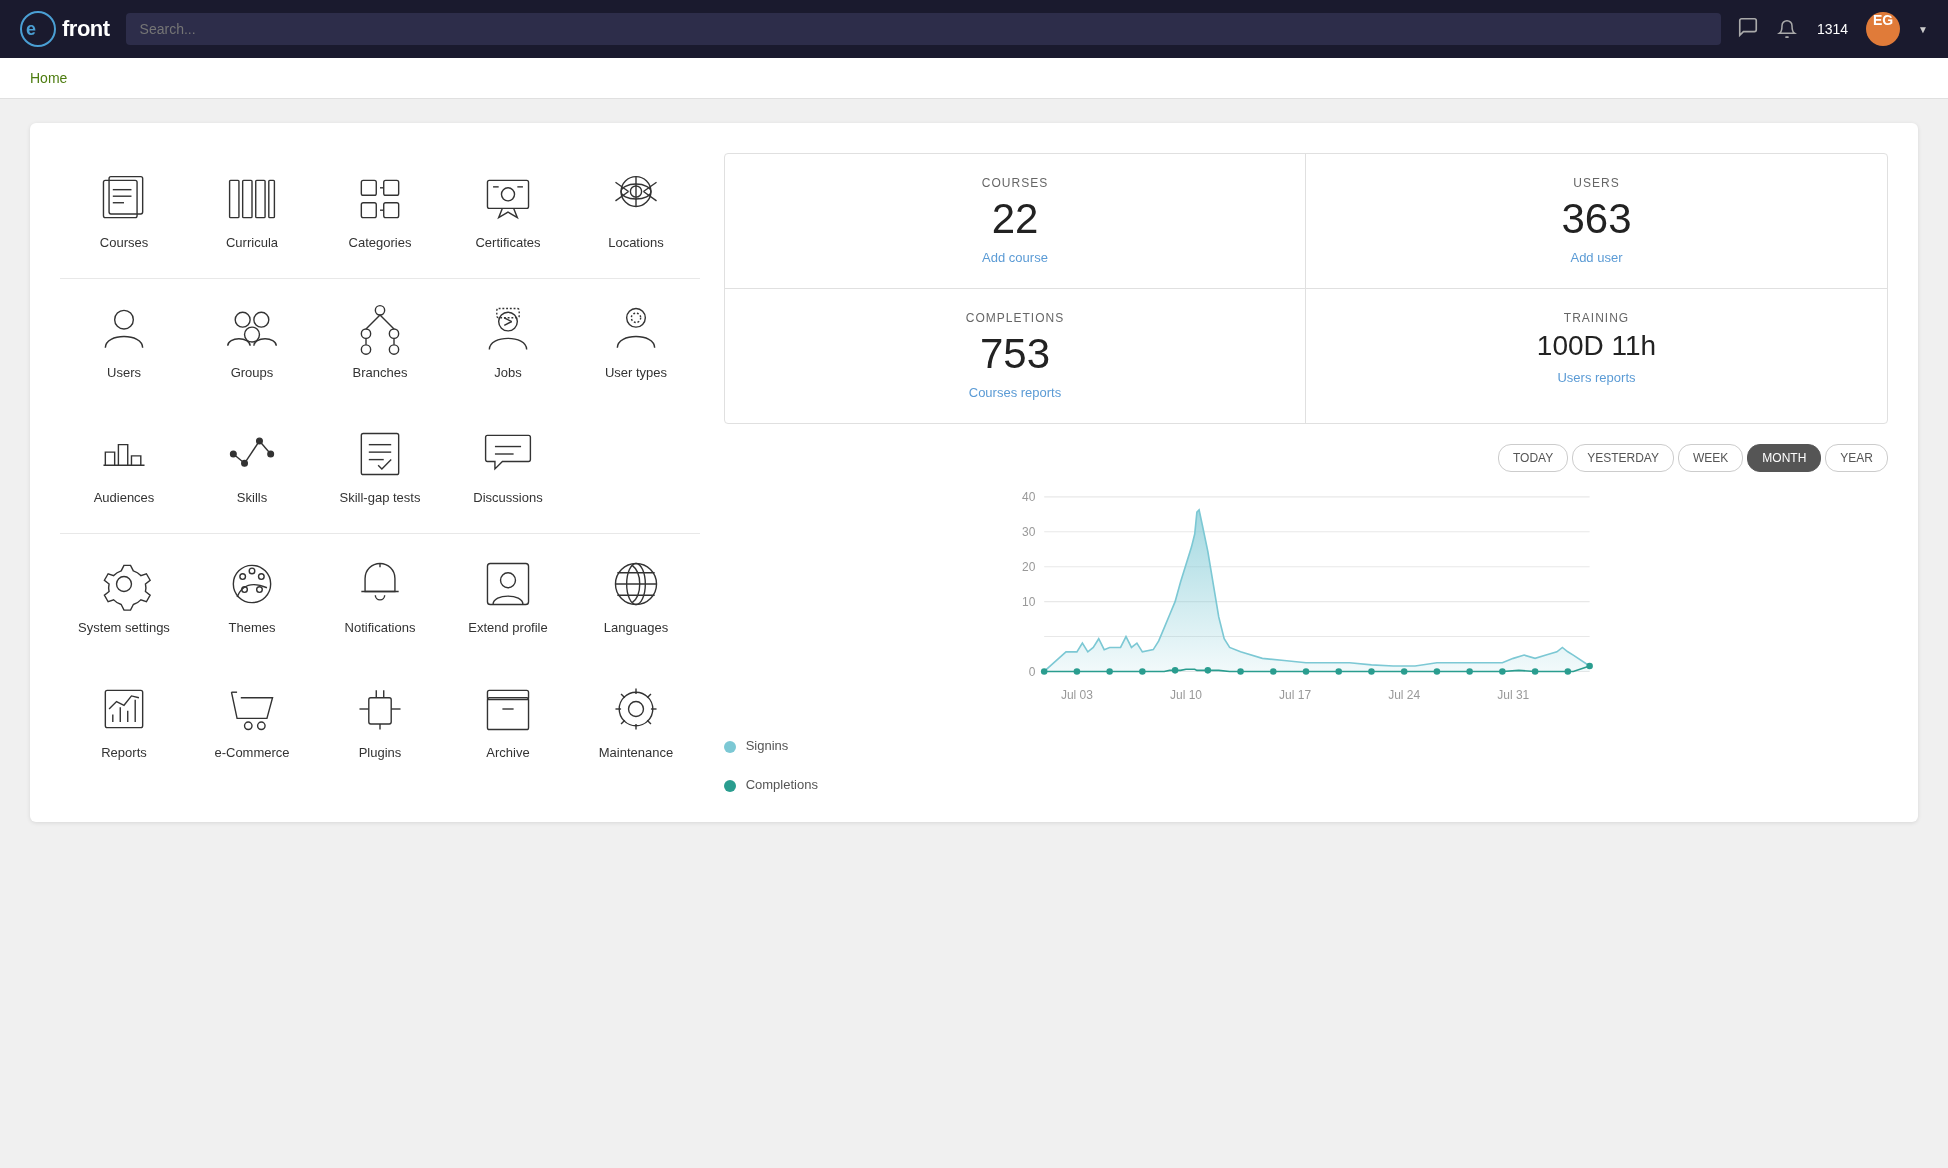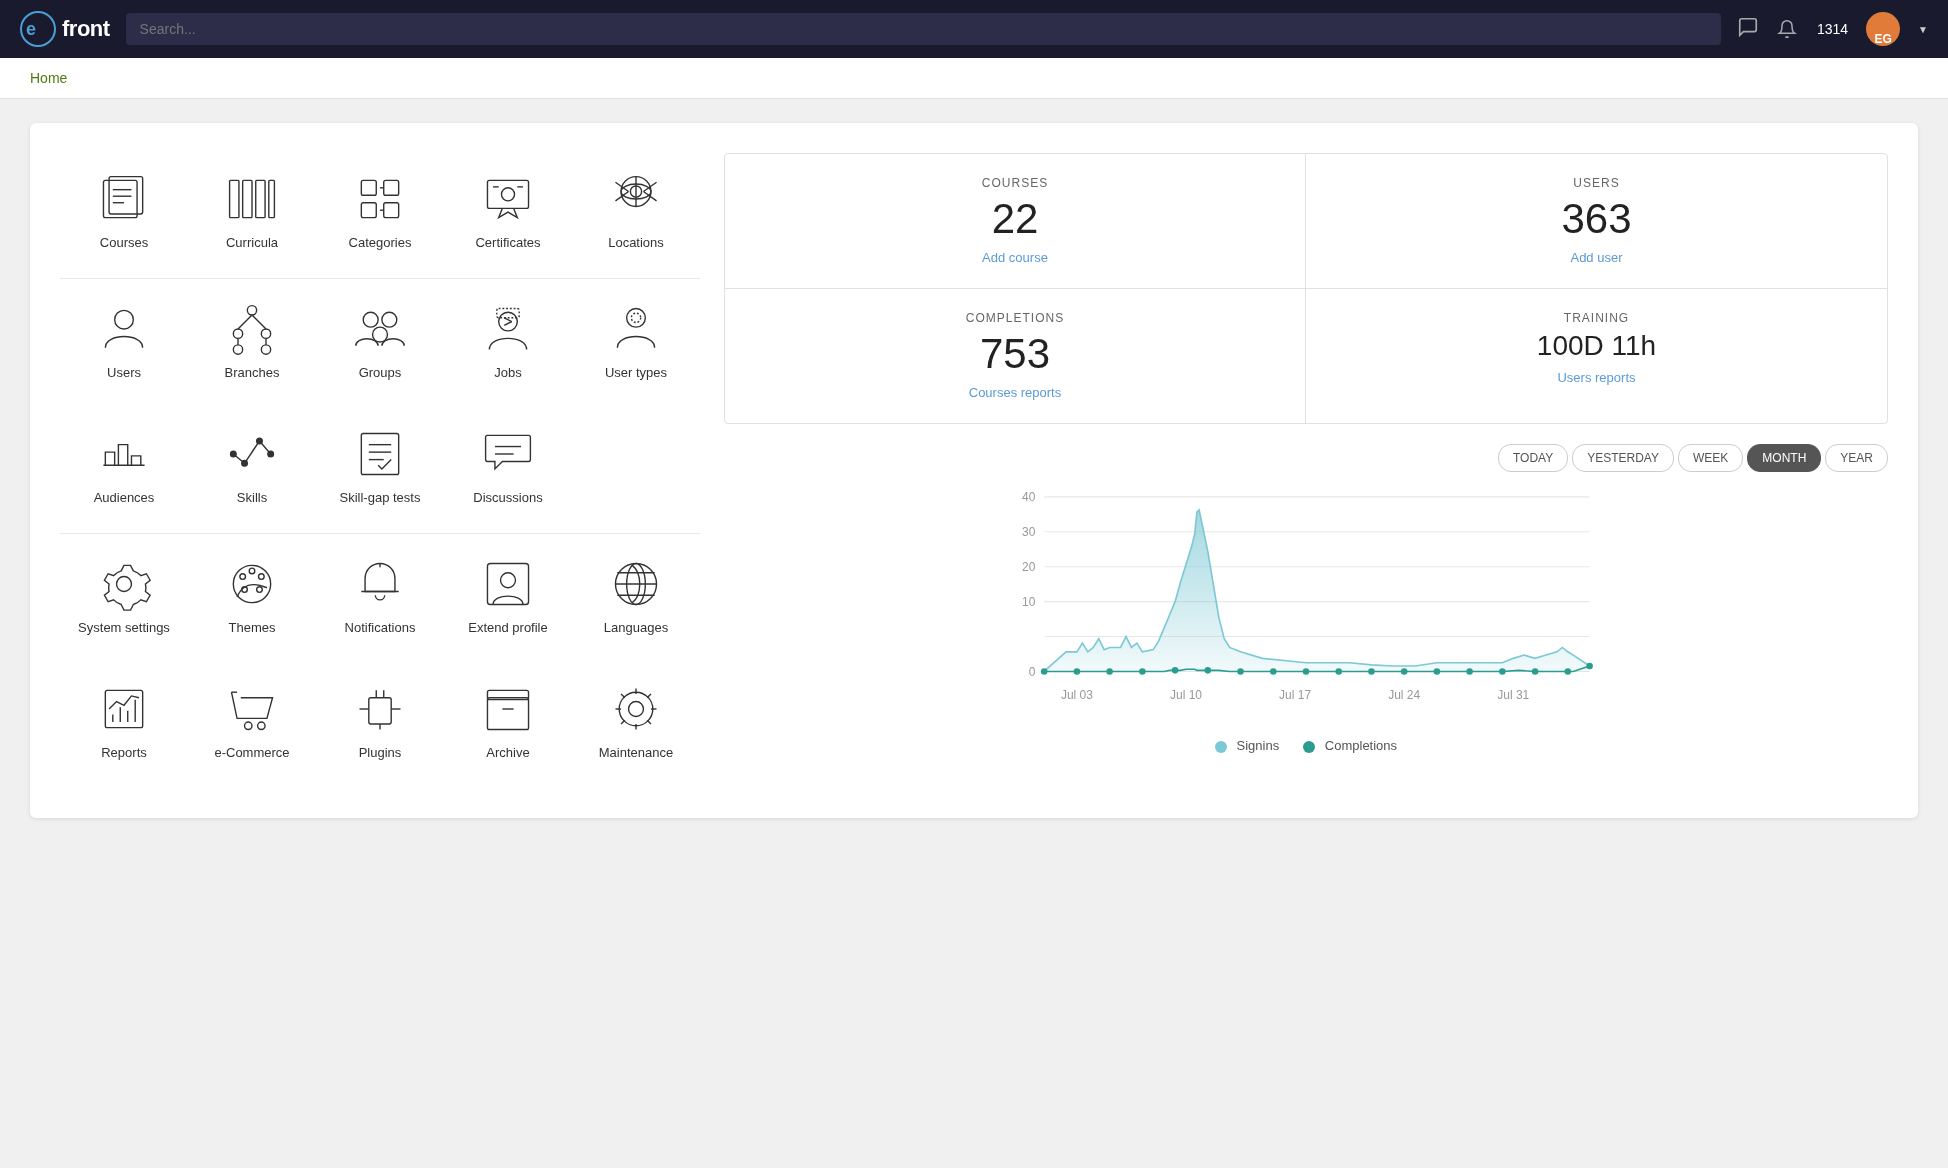--- a/index.html
+++ b/index.html
@@ -61,24 +61,24 @@
       color: #fff;
       font-size: 14px;
       margin-left: 16px;
     }
     .user-avatar {
       width: 34px;
       height: 34px;
       background: #e07b39;
       border-radius: 50%;
       display: flex;
-      align-items: flex-end;
+      align-items: flex-start;
       justify-content: center;
       color: #fff;
-      font-size: 12px;
+      font-size: 14px;
       font-weight: 700;
       cursor: pointer;
     }
     .nav-dropdown-arrow { color: #ccc; font-size: 10px; }
 
     
     .breadcrumb-bar {
       background: #fff;
       padding: 12px 30px;
       border-bottom: 1px solid #e0e0e0;
@@ -207,20 +207,21 @@
       position: relative;
       height: 240px;
       margin-bottom: 12px;
     }
     .chart-legend {
       display: flex;
       gap: 24px;
       justify-content: center;
       font-size: 13px;
       color: #555;
+      flex-direction: column;
     }
     .legend-dot {
       display: inline-block;
       width: 12px;
       height: 12px;
       border-radius: 50%;
       margin-right: 6px;
       vertical-align: middle;
     }
   </style>
@@ -334,46 +335,46 @@
         <hr class="icon-section-divider">
 
         <div class="icon-section">
 
           <div class="icon-item">
             <svg class="icon-svg" viewBox="0 0 60 60" fill="none" stroke="#333" stroke-width="1.5">
               <circle cx="30" cy="20" r="10"></circle>
               <path d="M10 50 c0-16 40-16 40 0"></path>
             </svg>
             <span class="icon-label">Users</span>
+          </div>
+
+          <div class="icon-item">
+            <svg class="icon-svg" viewBox="0 0 60 60" fill="none" stroke="#333" stroke-width="1.5">
+              <circle cx="20" cy="20" r="8"></circle>
+              <circle cx="40" cy="20" r="8"></circle>
+              <circle cx="30" cy="36" r="8"></circle>
+              <path d="M4 48 c0-10 24-10 24 0"></path>
+              <path d="M32 48 c0-10 24-10 24 0"></path>
+            </svg>
+            <span class="icon-label">Groups</span>
           </div>
 
           <div class="icon-item">
             <svg class="icon-svg" viewBox="0 0 60 60" fill="none" stroke="#333" stroke-width="1.5">
               <circle cx="30" cy="10" r="5"></circle>
               <circle cx="15" cy="35" r="5"></circle>
               <circle cx="45" cy="35" r="5"></circle>
               <circle cx="15" cy="52" r="5"></circle>
               <circle cx="45" cy="52" r="5"></circle>
               <line x1="30" y1="15" x2="15" y2="30"></line>
               <line x1="30" y1="15" x2="45" y2="30"></line>
               <line x1="15" y1="40" x2="15" y2="47"></line>
               <line x1="45" y1="40" x2="45" y2="47"></line>
             </svg>
             <span class="icon-label">Branches</span>
-          </div>
-
-          <div class="icon-item">
-            <svg class="icon-svg" viewBox="0 0 60 60" fill="none" stroke="#333" stroke-width="1.5">
-              <circle cx="20" cy="20" r="8"></circle>
-              <circle cx="40" cy="20" r="8"></circle>
-              <circle cx="30" cy="36" r="8"></circle>
-              <path d="M4 48 c0-10 24-10 24 0"></path>
-              <path d="M32 48 c0-10 24-10 24 0"></path>
-            </svg>
-            <span class="icon-label">Groups</span>
           </div>
 
           <div class="icon-item">
             <svg class="icon-svg" viewBox="0 0 60 60" fill="none" stroke="#333" stroke-width="1.5">
               <circle cx="30" cy="22" r="10"></circle>
               <path d="M10 52 c0-16 40-16 40 0"></path>
               <line x1="26" y1="18" x2="34" y2="22"></line>
               <line x1="34" y1="22" x2="26" y2="26"></line>
               <rect x="18" y="8" width="24" height="10" rx="2" stroke-dasharray="2 2"></rect>
             </svg>

